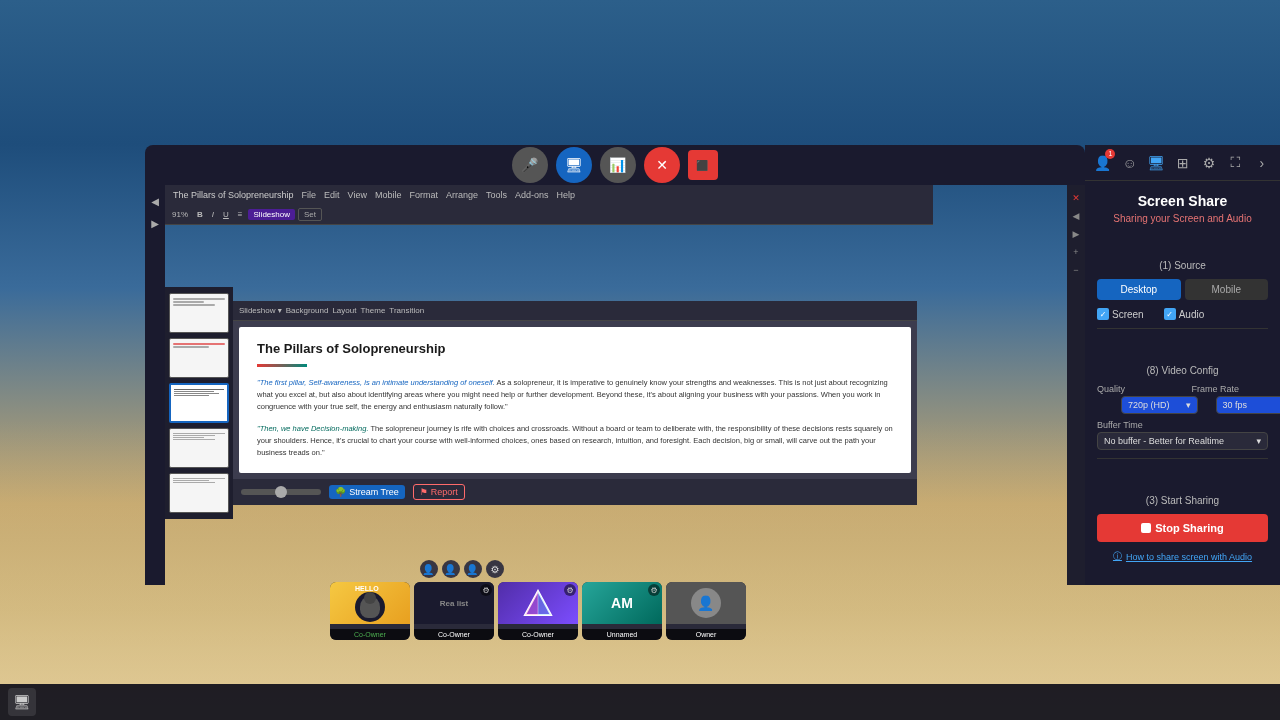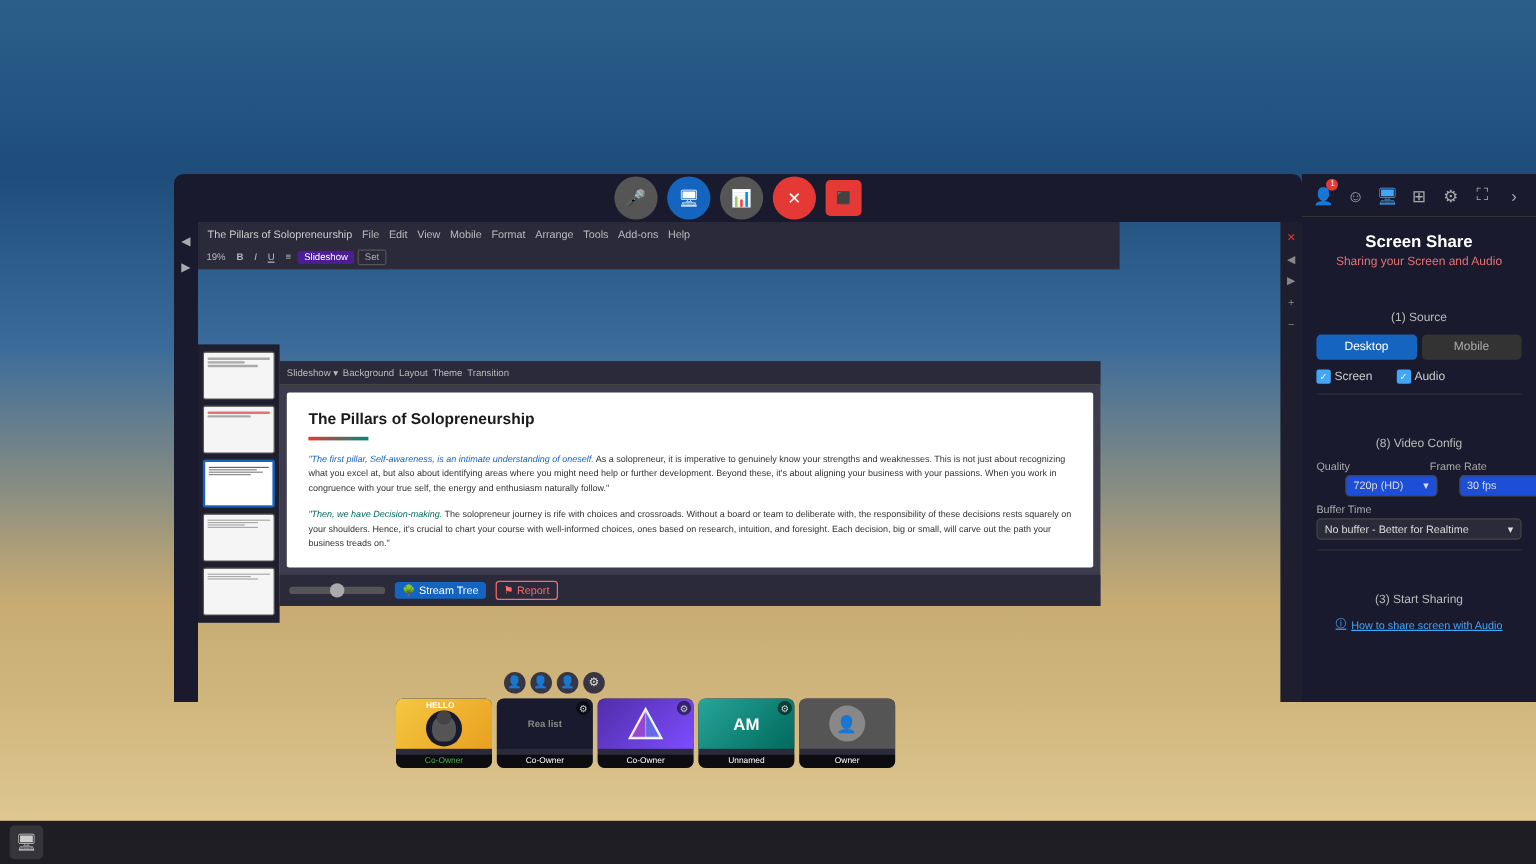--- a/index.html
+++ b/index.html
@@ -536,21 +536,21 @@
     <span class="menu-item">Mobile</span>
     <span class="menu-item">Format</span>
     <span class="menu-item">Arrange</span>
     <span class="menu-item">Tools</span>
     <span class="menu-item">Add-ons</span>
     <span class="menu-item">Help</span>
   </div>
 </div>
 
 <div class="doc-toolbar-row">
-  <span class="dtb-item">19%</span>
+  <span class="dtb-item">91%</span>
   <span class="dtb-item"><b>B</b></span>
   <span class="dtb-item"><i>I</i></span>
   <span class="dtb-item"><u>U</u></span>
   <span class="dtb-item">≡</span>
   <span class="dtb-item" style="background:#4c1d95;color:white;border-radius:2px;padding:1px 5px;">Slideshow</span>
   <span class="dtb-item" style="background:#2a2a3a;color:#aaa;border-radius:2px;padding:1px 5px;border:1px solid #555;">Set</span>
 </div>
 
 <div style="position:absolute;top:225px;left:165px;width:752px;height:355px;z-index:10;display:flex;align-items:center;">
 
@@ -701,20 +701,24 @@
   <div class="config-label">Buffer Time</div>
   <div class="config-select-full">
     <span>No buffer - Better for Realtime</span>
     <span>▾</span>
   </div>
 
   <div class="divider"></div>
 
   <div class="section-title">(3) Start Sharing</div>
 
+  <button class="start-sharing-btn">
+    <span style="width:10px;height:10px;background:white;border-radius:2px;display:inline-block;"></span>
+    <span>Stop Sharing</span>
+  </button>
 
   <div class="help-link">
     <span>ⓘ</span>
     <span>How to share screen with Audio</span>
   </div>
 
 </div>
 
 <div class="participant-top-icons">
   <div class="ptop-icon">👤</div>

